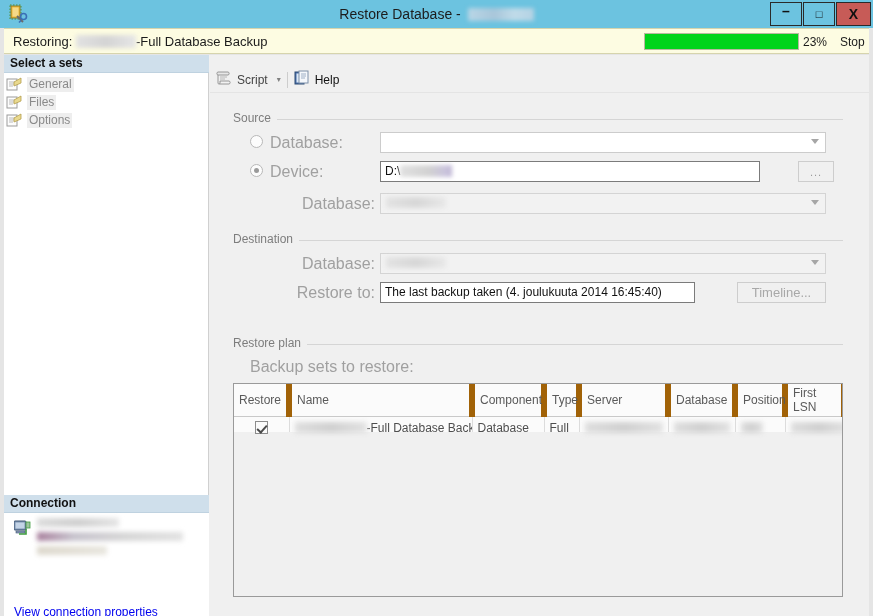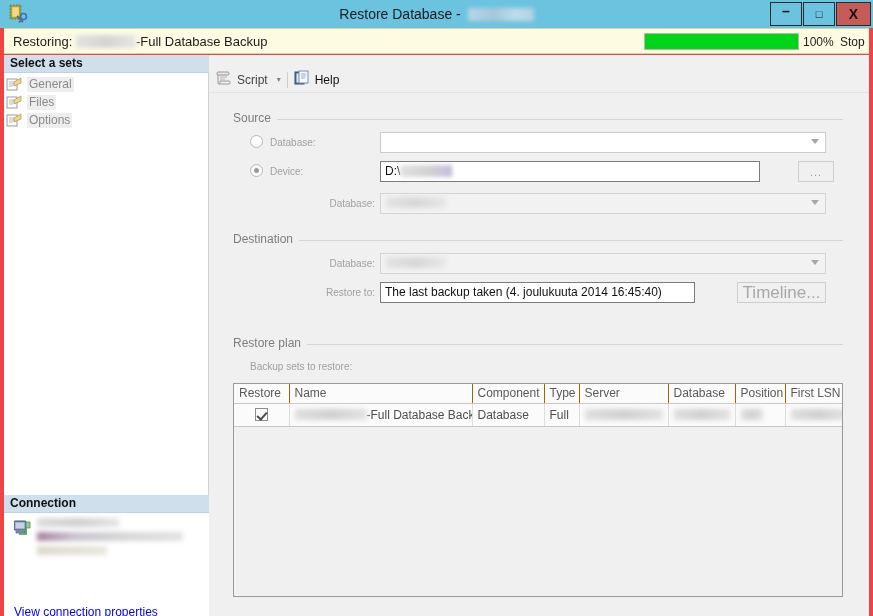--- a/index.html
+++ b/index.html
@@ -9,21 +9,21 @@
     overflow: hidden;
     font-family: "Liberation Sans", sans-serif;
     font-size: 12px;
     background: #6cc3e0;
   }
 
   
   #window {
     position: relative;
     width: 873px; height: 616px;
-    background: #ef4444;
+    background: #e5e5e5;
   }
 
   
   #titlebar {
     position: absolute; left: 0; top: 0;
     width: 873px; height: 28px;
     background: #6cc3e0;
   }
   #app-icon {
     position: absolute; left: 8px; top: 4px;
@@ -204,21 +204,21 @@
     padding-right: 6px;
     z-index: 2;
   }
   .group-rule {
     position: absolute; top: 8px; height: 1px;
     background: #d5d5d5;
   }
 
   .row-label {
     position: absolute;
-    font-size: 10px; color: #a0a0a0;
+    font-size: 16px; color: #a0a0a0;
     line-height: 20px;
   }
 
   .radio {
     position: absolute;
     width: 13px; height: 13px;
     border-radius: 50%;
     border: 1px solid #b8b8b8;
     background: #fcfcfc;
   }
@@ -266,42 +266,42 @@
     display: inline-block; width: 52px; height: 12px;
     background: linear-gradient(90deg,#e1e1e1,#d2d2d2 55%,#c9c2dd 90%,#bdb4d2);
     vertical-align: -2px; filter: blur(2.2px);
   }
 
   .btn {
     position: absolute;
     height: 21px;
     background: #f0f0f0;
     border: 1px solid #cdcdcd;
-    font-size: 17px; color: #a8a8a8;
+    font-size: 13px; color: #a8a8a8;
     display: flex; align-items: center; justify-content: center;
     cursor: default;
   }
   #browse-btn { font-size: 11px; letter-spacing: 1px; color: #9b9b9b; }
 
   
   #backup-table {
     position: absolute; left: 23px; top: 47px;
     width: 610px; height: 214px;
     border: 1px solid #9a9a9a;
     background: #f0f0f0;
     overflow: hidden;
   }
   #backup-table table {
     border-collapse: collapse;
     width: 100%;
     table-layout: fixed;
   }
   #backup-table th {
     background: #fbfbfb;
-    border-right: 1px solid #a16207;
+    border-right: 6px solid #a16207;
     border-bottom: 1px solid #c9c9c9;
     font-weight: normal;
     font-size: 12px;
     color: #5a5a5a;
     text-align: left;
     padding: 2px 0 2px 5px;
     height: 19px;
   }
   #backup-table td {
     background: #fbfbfb;
@@ -373,21 +373,21 @@
     <div class="win-btn" id="btn-close">
       <span class="glyph">X</span>
     </div>
   </div>
 
   <div id="progressbar">
     <div id="restoring-label"><span>Restoring: </span><span class="redact"></span><span>-Full Database Backup</span></div>
     <div id="progress-track">
       <div id="progress-fill" style="width:100%"></div>
     </div>
-    <div id="progress-pct">100%</div>
+    <div id="progress-pct">23%</div>
     <div id="progress-stop">Stop</div>
   </div>
 
   <div id="body-area">
 
     <div id="leftpane">
 
       <div class="pane-header" id="select-page-header">Select a sets</div>
 
       <div class="page-list">

